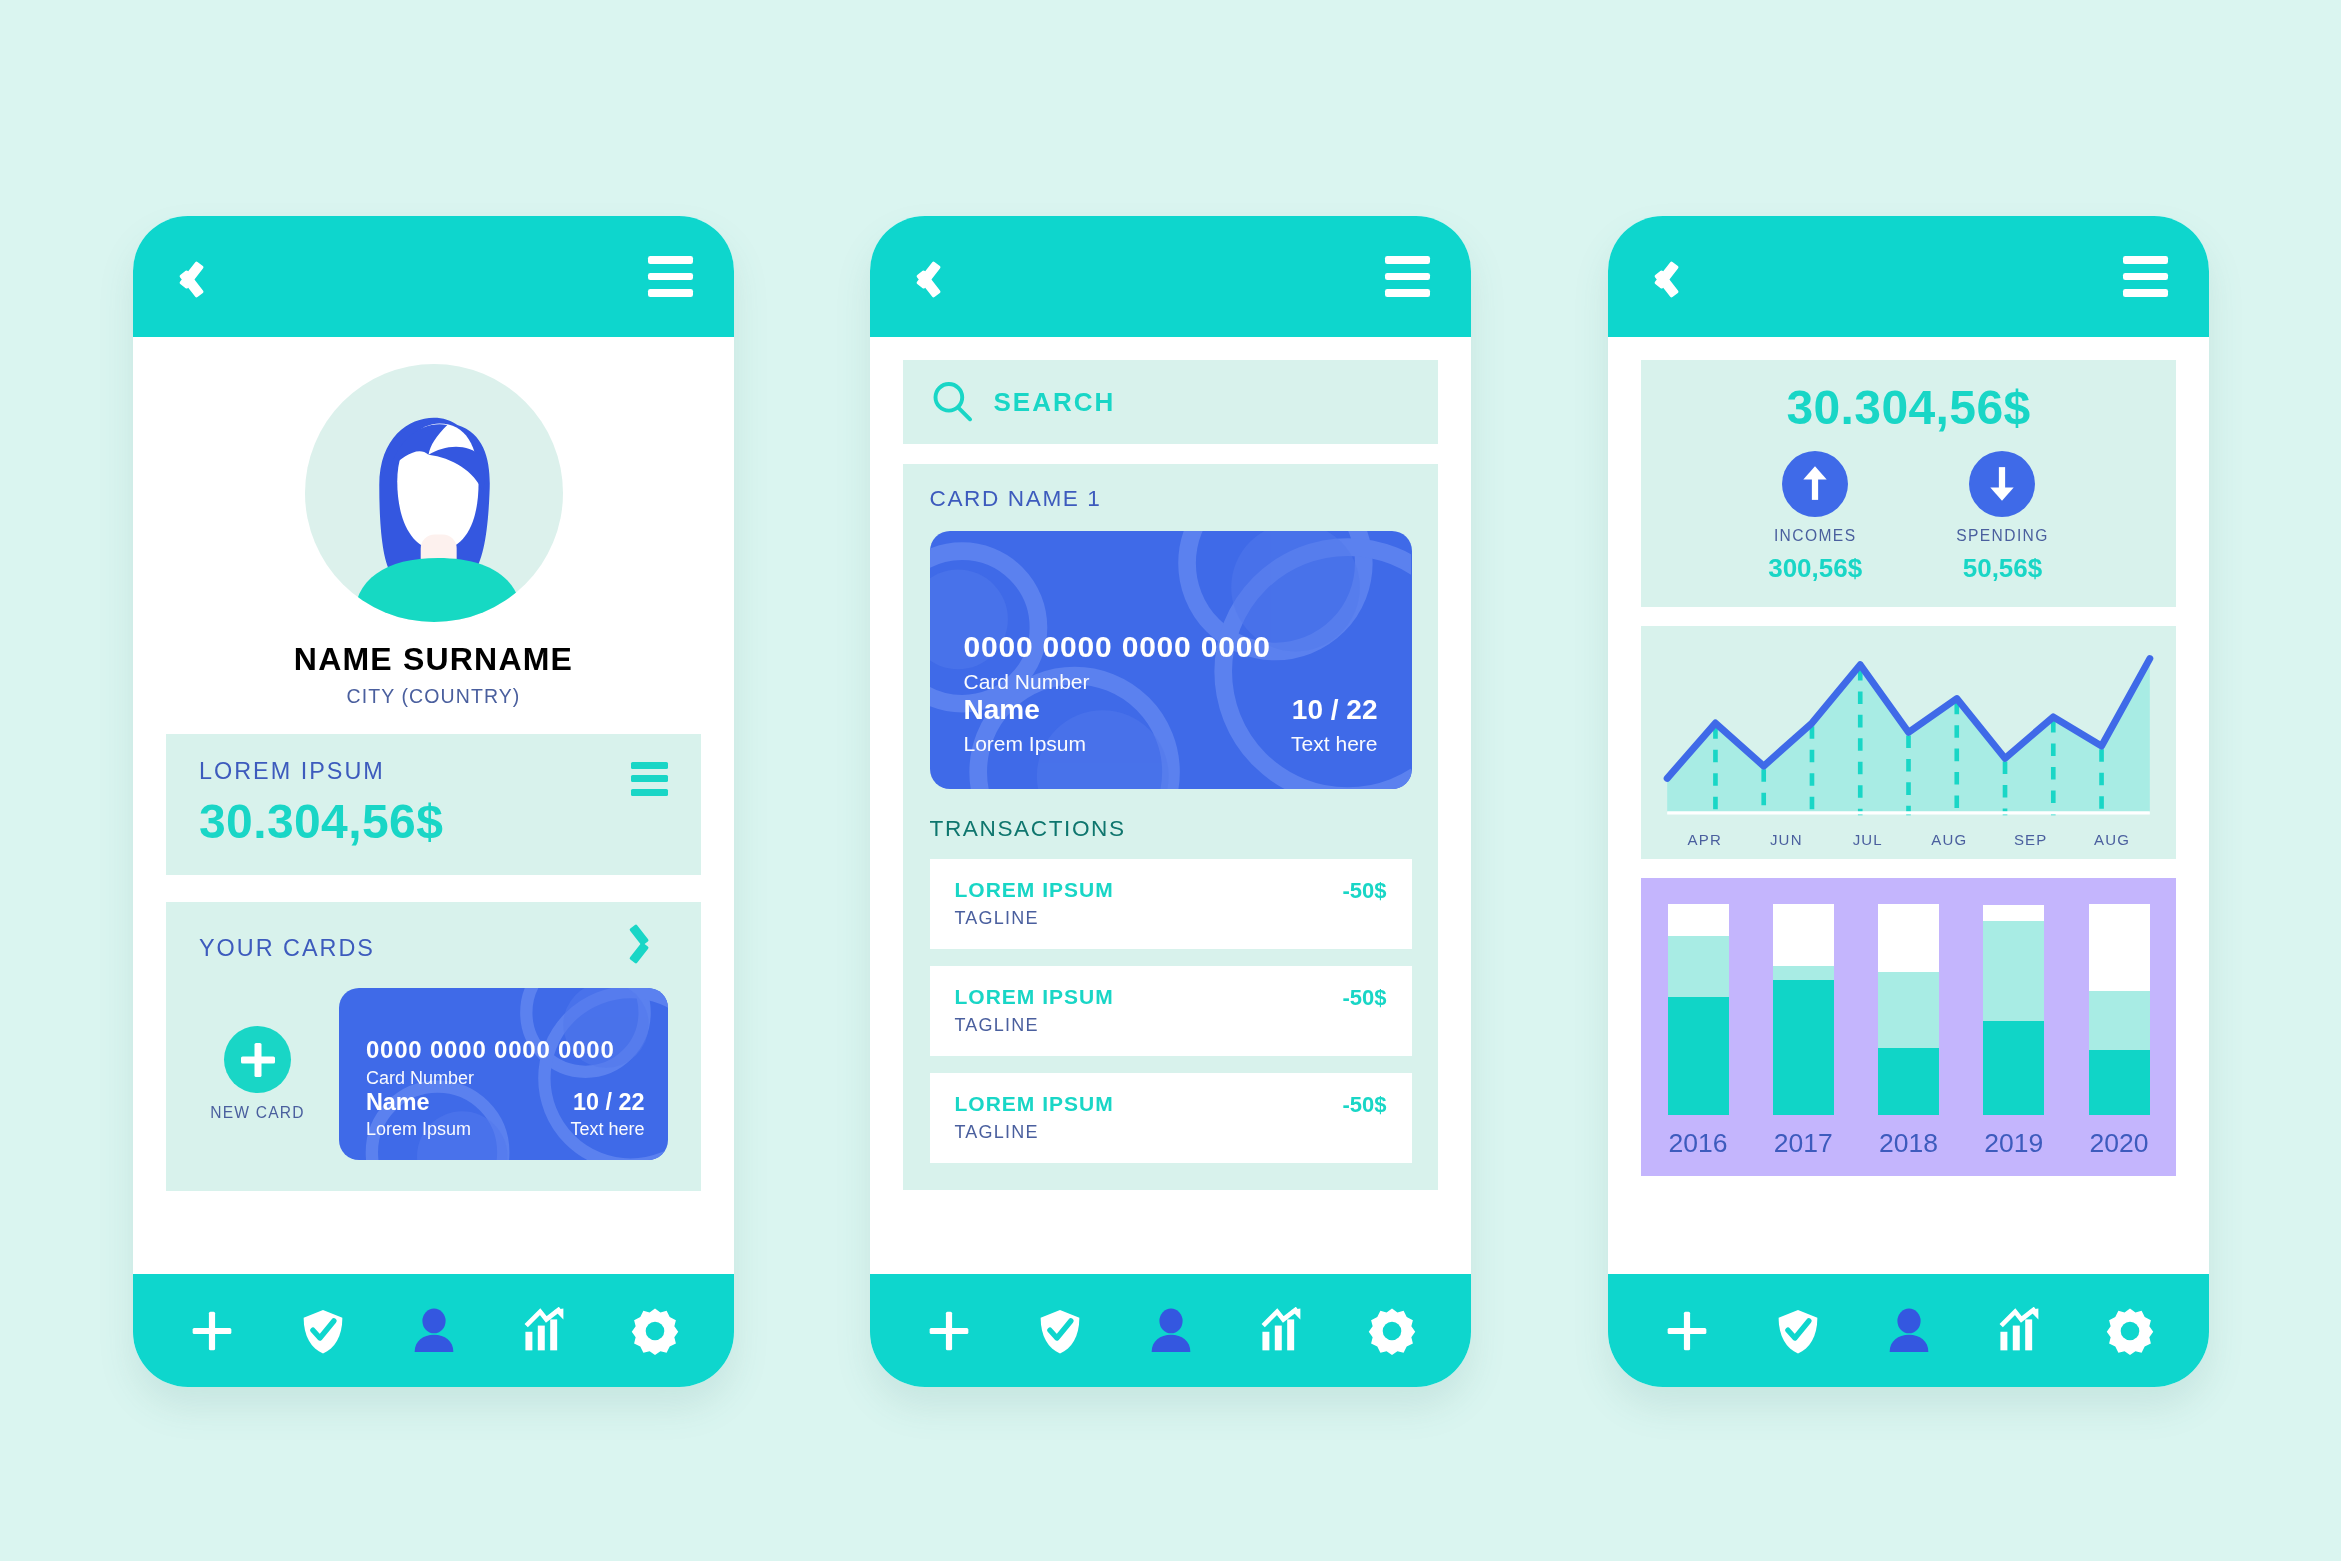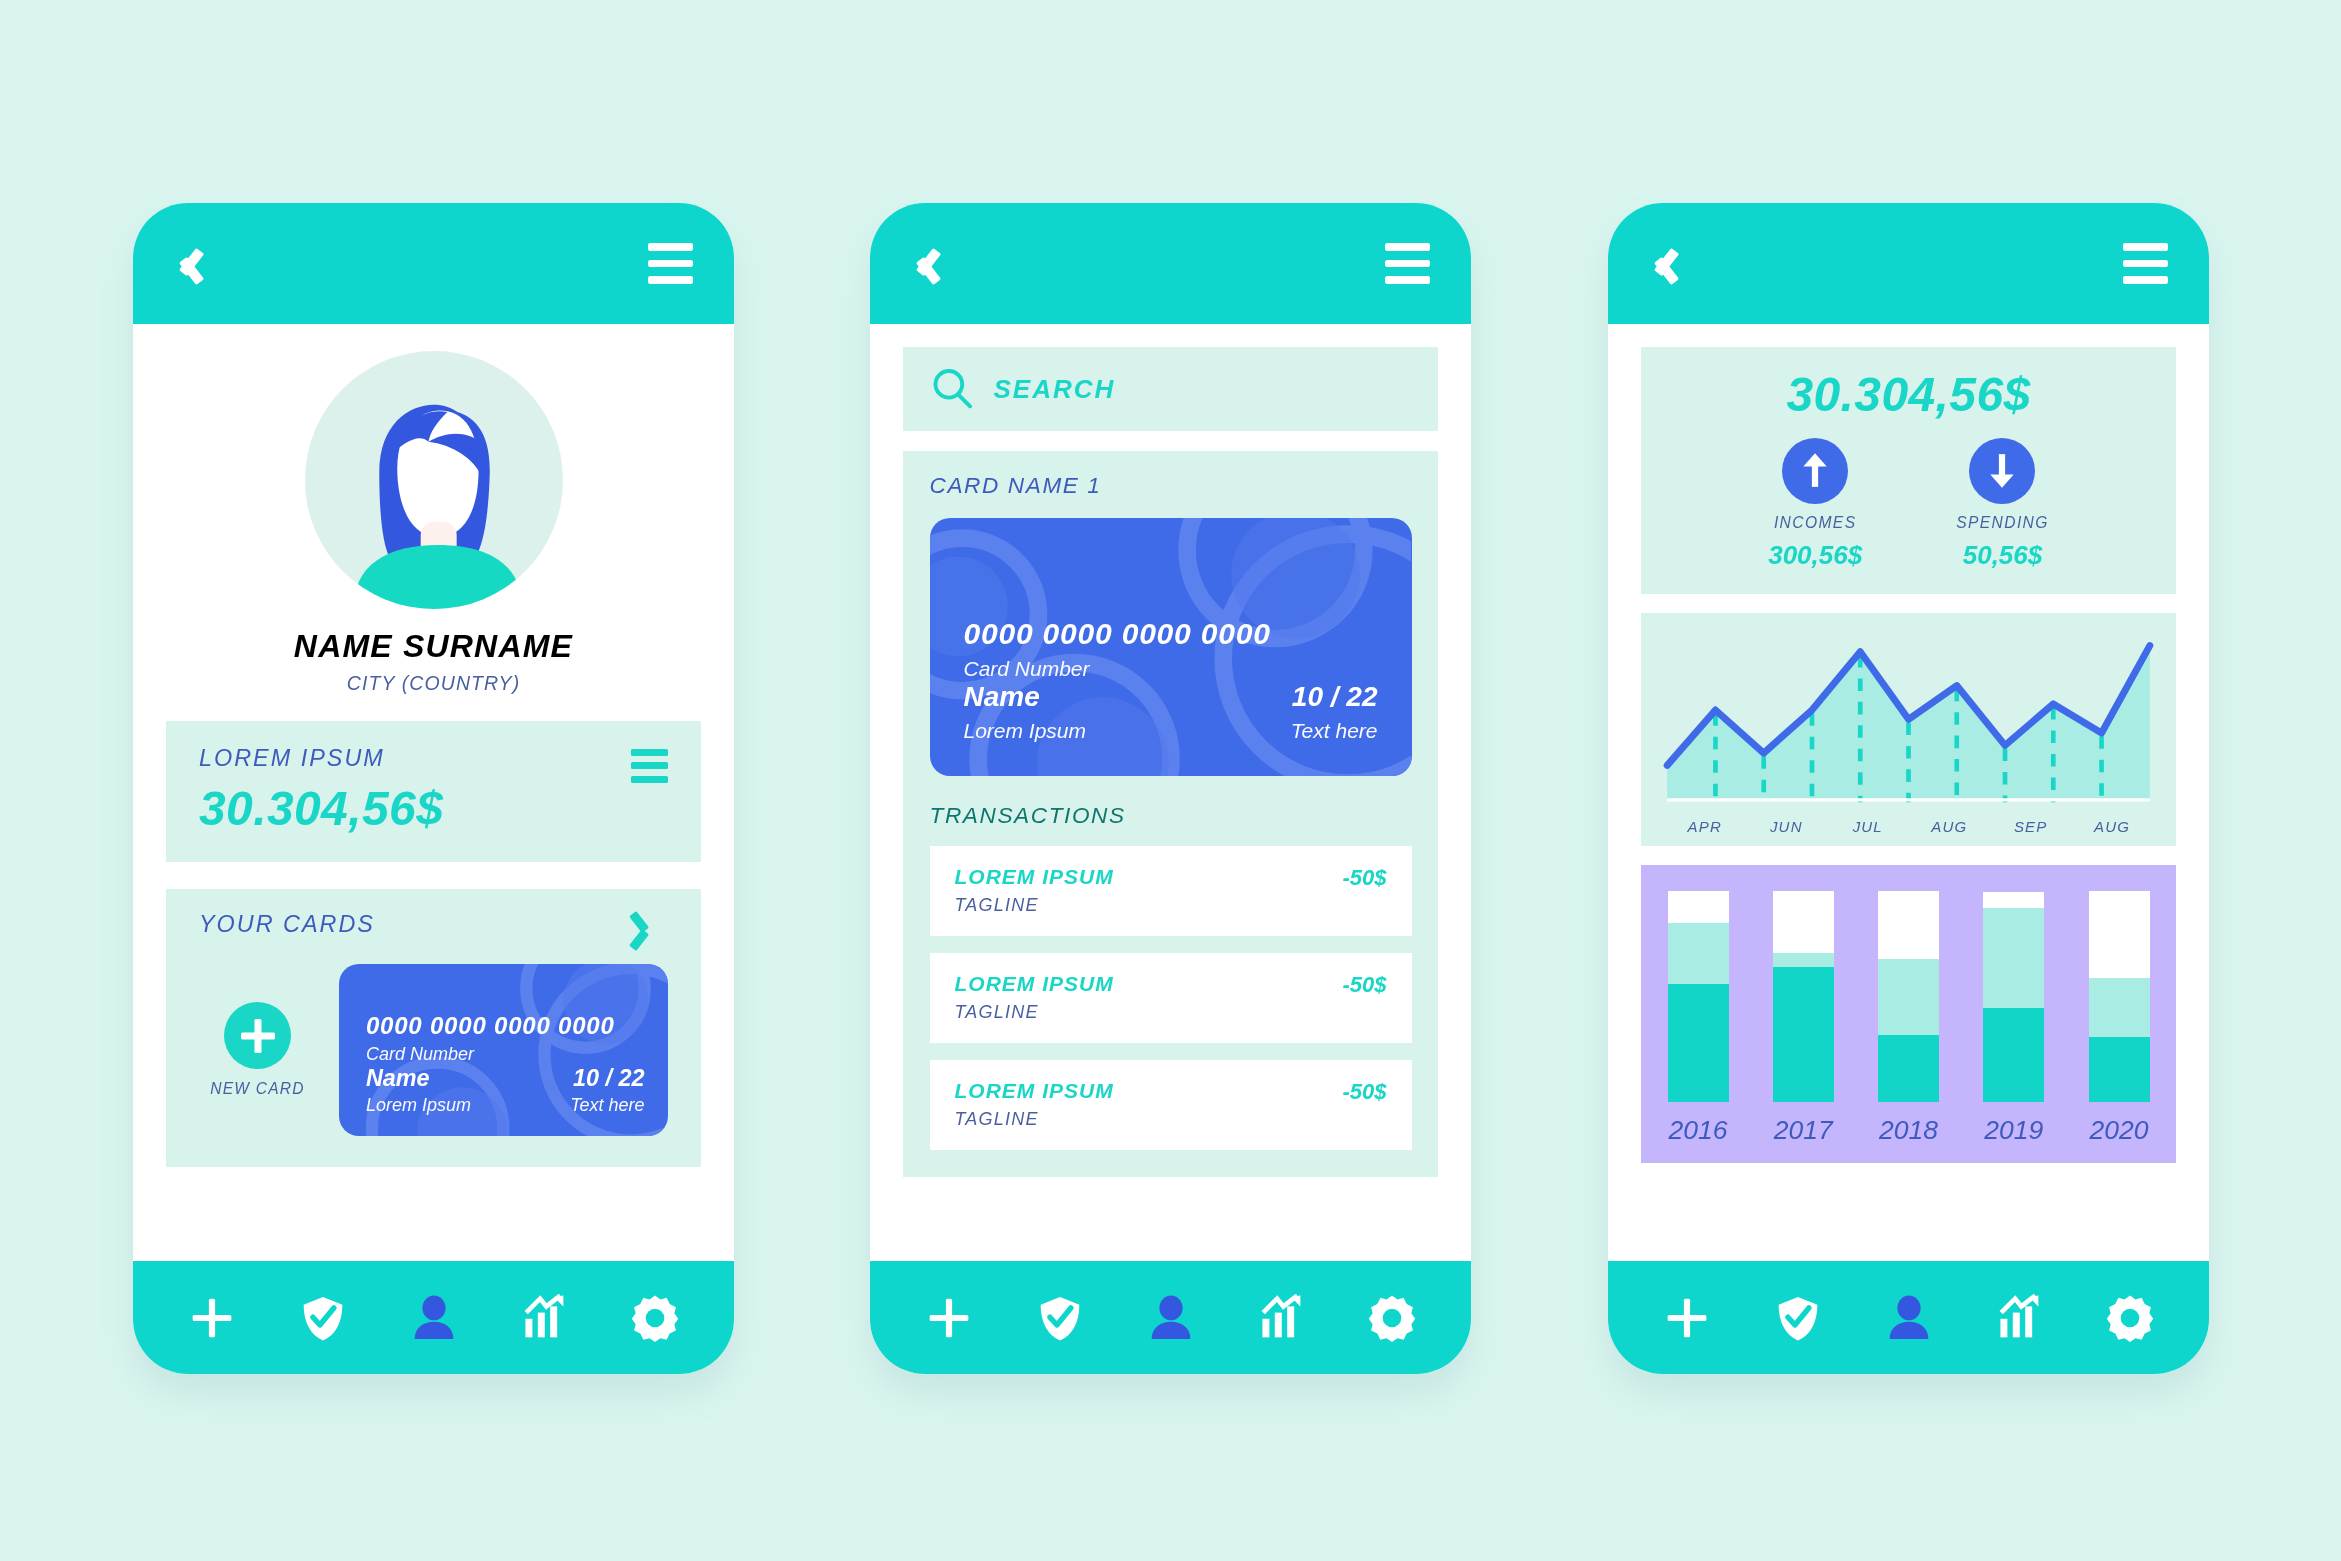--- a/index.html
+++ b/index.html
@@ -9,26 +9,26 @@
     font-family:"Liberation Sans", sans-serif;
     overflow:hidden;
     position:relative;
   }
   .stage { position:absolute; inset:0; }
 
   
   .phone {
     position:absolute;
     width:601px; height:1171px;
-    top:203px;
+    top:216px;
     border-radius:55px;
     background:#ffffff;
     box-shadow:0 20px 36px rgba(70,130,120,.13);
     overflow:hidden;
-    display:flex; flex-direction:column;font-style:italic;
+    display:flex; flex-direction:column;
   }
   #phone1 { left:133px; }
   #phone2 { left:870px; }
   #phone3 { left:1608px; }
 
   .statusbar {
     height:121px; flex:0 0 121px;
     background:#0ed6cd;
     display:flex; align-items:center; justify-content:space-between;
     padding:0 41px;
@@ -65,21 +65,21 @@
   }
   .pcity { margin-top:7px; font-size:19.5px; color:#4a5f9e; letter-spacing:1.1px; }
 
   .mintbox { background:#d8f2ec; margin:0 33px; }
   .balance-box { margin-top:22px; padding:23.4px 33px 26.5px; position:relative; }
   .balance-label { font-size:23.4px; color:#3d5bbd; letter-spacing:2px; }
   .balance-value { font-size:48px; font-weight:bold; color:#19d6c6; letter-spacing:0.4px; margin-top:9.4px;}
   .mini-hamb { position:absolute; right:33px; top:28px; width:37px; display:flex; flex-direction:column; gap:6.2px;}
   .mini-hamb span { height:7px; background:#19d6c6; border-radius:1.6px;}
 
-  .cards-box { margin-top:26.5px; padding:22px 33px 31px; position:relative; }
+  .cards-box { margin-top:26.5px; padding:33px 33px 31px; position:relative; }
   .cards-title { font-size:23.4px; color:#3d5bbd; letter-spacing:2px; }
   .chev-right { position:absolute; right:37px; top:23.4px; width:26.5px; height:34px;}
   .chev-right:before,.chev-right:after{
     content:""; position:absolute; left:4.7px; width:8.6px; height:21px; background:#19d6c6; border-radius:1.6px;}
   .chev-right:before{ top:0; transform:rotate(-38deg); transform-origin:bottom left;}
   .chev-right:after { top:16.4px; transform:rotate(38deg);  transform-origin:top left;}
 
   .cards-row { display:flex; align-items:center; margin-top:26.5px; }
   .newcard { width:117px; text-align:center; flex:0 0 117px; }
   .plus-circle{

